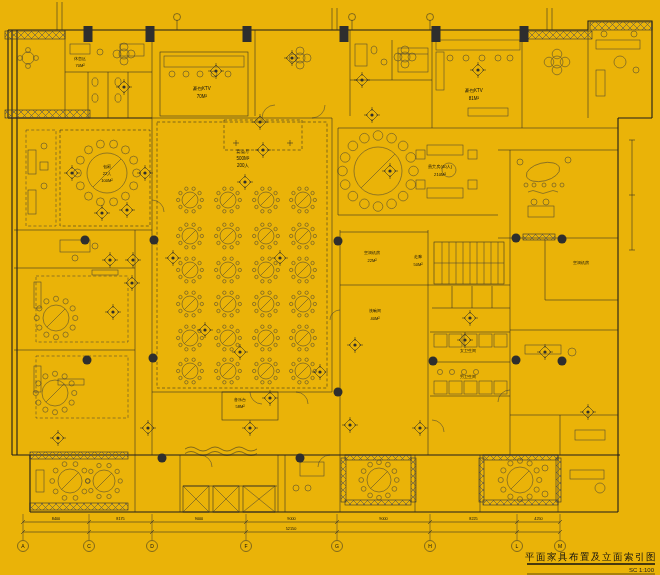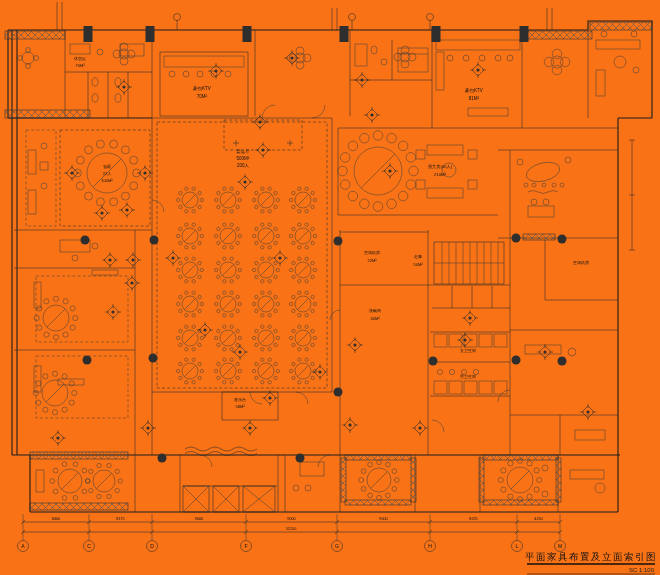--- a/index.html
+++ b/index.html
@@ -1,16 +1,16 @@
 <!DOCTYPE html>
 <html><head>
 <meta charset="utf-8">
 <style>
   html,body{margin:0;padding:0;background:#ffffff;}
-  .canvas{position:relative;width:660px;height:575px;background:#f97316;overflow:hidden;}
+  .canvas{position:relative;width:660px;height:575px;background:#eab308;overflow:hidden;}
   svg{display:block;}
   svg text{font-family:"Liberation Sans","DejaVu Sans",sans-serif;fill:#111;}
   .w{fill:none;stroke:#1c1c1c;stroke-width:1.1;}
   .i{fill:none;stroke:#2a2a2a;stroke-width:0.55;}
   .f{fill:none;stroke:#3a3a3a;stroke-width:0.5;}
   .d{stroke-dasharray:3 2.2;}
   .col{fill:#2e2e2e;stroke:none;}
   .lbl{fill:#111;}
   .t-title{font-size:9.5px;letter-spacing:1.5px;fill:#111;}
   .t-scale{font-size:6px;fill:#222;}

